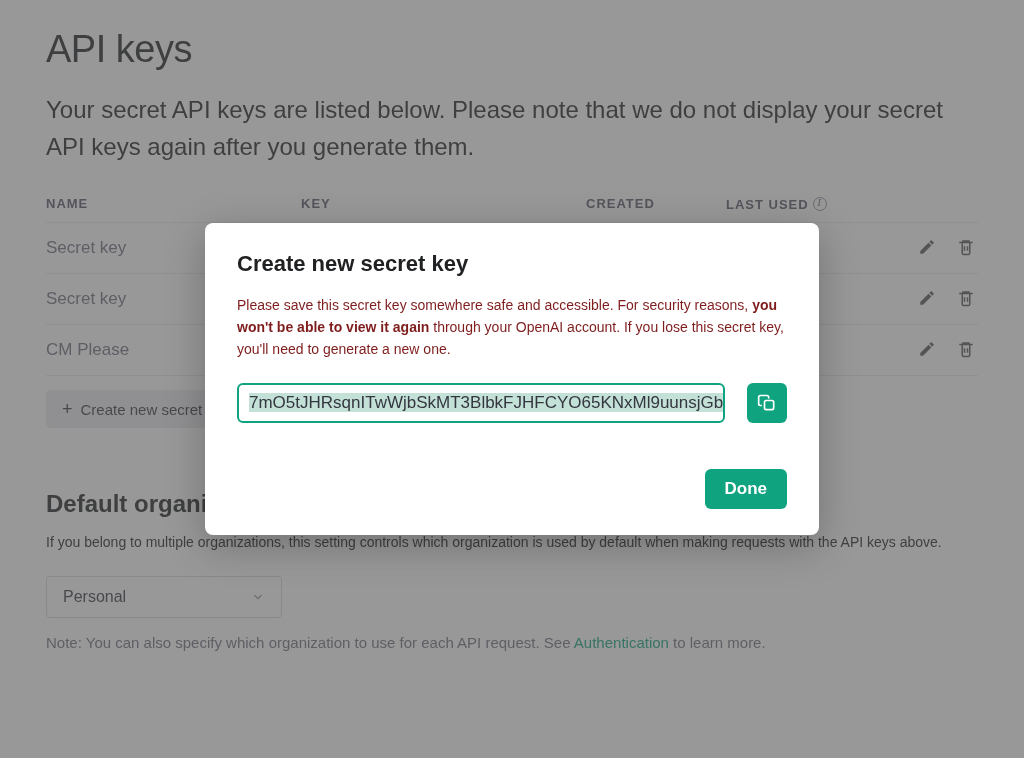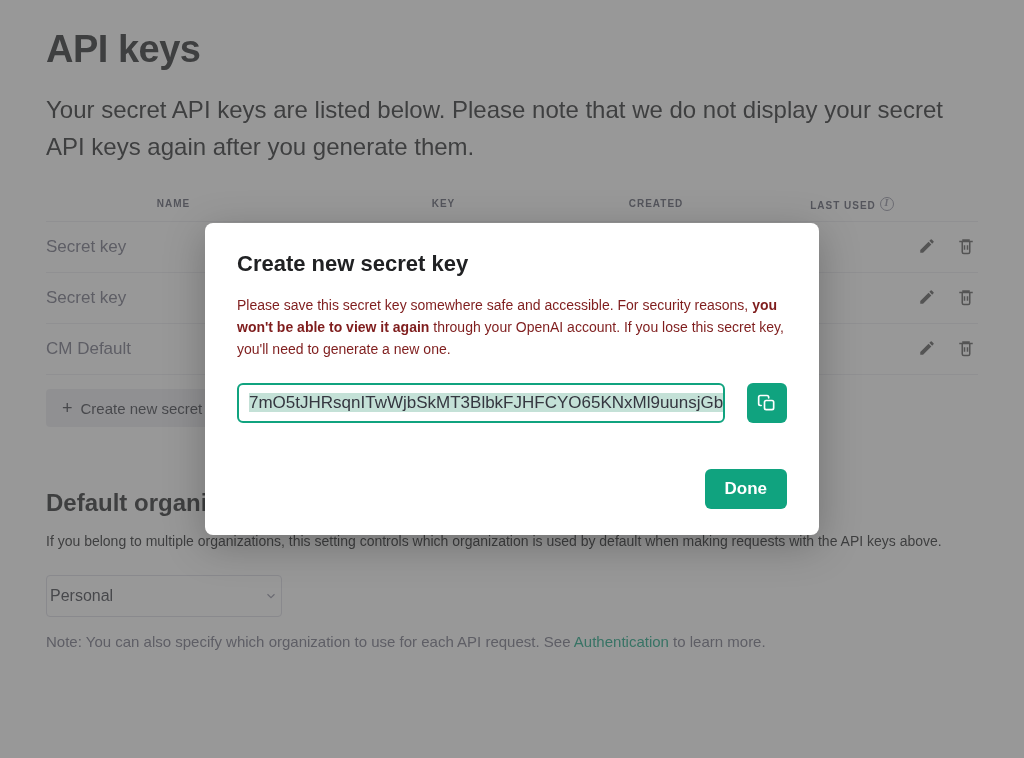--- a/index.html
+++ b/index.html
@@ -11,39 +11,39 @@
     --bg:#ffffff;
     --overlay:rgba(84,84,84,0.6);
     --sel:#c4e1d7;
     --hdr:#565869;
     --row-border:#ececf1;
     --link:#10a37f;
   }
   *{box-sizing:border-box;}
   html,body{margin:0;padding:0;width:1024px;height:758px;font-family:-apple-system,BlinkMacSystemFont,"Segoe UI",Helvetica,Arial,sans-serif;color:var(--text);background:var(--bg);overflow:hidden;}
   .page{padding:28px 46px 20px 46px;width:100%;height:100%;}
-  h1{font-size:38px;font-weight:700;margin:0 0 20px 0;letter-spacing:-0.5px;}
+  h1{font-size:38px;font-weight:400;margin:0 0 20px 0;letter-spacing:-0.5px;}
   p.body{font-size:24px;line-height:1.55;color:var(--text);margin:0 0 22px 0;max-width:920px;}
   
   .tbl{width:100%;border-collapse:collapse;margin-top:8px;}
-  .tbl th{text-align:center;font-size:10px;letter-spacing:1px;font-weight:700;color:var(--hdr);padding:8px 0 10px 0;text-transform:uppercase;}
+  .tbl th{text-align:left;font-size:13px;letter-spacing:1px;font-weight:700;color:var(--hdr);padding:8px 0 10px 0;text-transform:uppercase;}
   .tbl th.name{width:255px;}
   .tbl th.key{width:285px;}
   .tbl th.created{width:140px;}
   .tbl th.last{}
   .tbl td{font-size:17px;color:#6e6e80;padding:12px 0;border-top:1px solid var(--row-border);vertical-align:middle;}
   .info-circ{display:inline-block;width:14px;height:14px;border:1.5px solid #8e8ea0;border-radius:50%;position:relative;top:2px;margin-left:4px;}
   .info-circ::after{content:"i";position:absolute;left:0;right:0;top:-1px;font-size:10px;font-family:serif;font-style:italic;text-align:center;color:#8e8ea0;}
   .row-actions{text-align:right;white-space:nowrap;}
   .ico-btn{display:inline-flex;align-items:center;justify-content:center;width:24px;height:24px;background:none;border:none;cursor:pointer;color:#555;padding:0;margin-left:10px;}
   .ico-btn svg{width:18px;height:18px;}
   .create-btn{display:inline-flex;align-items:center;gap:8px;background:#ececf1;border:none;border-radius:4px;padding:10px 16px;font-size:15px;color:#353740;cursor:pointer;margin-top:4px;}
   .create-btn .plus{font-size:18px;line-height:1;font-weight:400;}
   h2{font-size:24px;font-weight:700;margin:50px 0 14px 0;}
-  .org-select{width:236px;height:42px;border:1px solid var(--border);border-radius:4px;padding:0 3px;display:flex;align-items:center;justify-content:space-between;font-size:16px;color:#353740;cursor:pointer;background:#fff;margin-top:10px;gap:24px;}
+  .org-select{width:236px;height:42px;border:1px solid var(--border);border-radius:4px;padding:0 16px;display:flex;align-items:center;justify-content:space-between;font-size:16px;color:#353740;cursor:pointer;background:#fff;margin-top:10px;gap:24px;}
   .chev{width:14px;height:14px;}
   .note{font-size:15px;color:#6e6e80;margin-top:16px;}
   .note a{color:var(--link);text-decoration:none;}
   
   .overlay{position:absolute;inset:0;background:var(--overlay);display:flex;align-items:center;justify-content:center;} 
   .modal{position:relative;width:614px;background:#fff;border-radius:8px;padding:28px 32px 26px 32px;box-shadow:0 10px 40px rgba(0,0,0,0.25);}
   .modal h3{margin:0 0 18px 0;font-size:22px;font-weight:700;}
   .modal p{font-size:14px;line-height:1.55;color:#7f1d1d;margin:0 0 22px 0;}
   .modal p strong{font-weight:700;}
   .key-row{display:flex;gap:22px;align-items:stretch;margin-bottom:46px;}
@@ -99,21 +99,21 @@
               </svg>
             </button>
           <button class="ico-btn">
               <svg viewBox="0 0 24 24" fill="none" stroke="currentColor" stroke-width="2">
                 <path d="M3 6h18M8 6V4h8v2m-9 0v14a2 2 0 0 0 2 2h6a2 2 0 0 0 2-2V6M10 11v6M14 11v6"></path>
               </svg>
             </button>
         </td>
       </tr>
       <tr>
-        <td>CM Default</td>
+        <td>CM Please</td>
         <td></td>
           <td></td>
         <td class="row-actions">
           <button class="ico-btn">
               <svg viewBox="0 0 24 24" fill="currentColor">
                 <path d="M3 17.25V21h3.75L17.81 9.94l-3.75-3.75L3 17.25zM20.71 7.04a1 1 0 0 0 0-1.41l-2.34-2.34a1 1 0 0 0-1.41 0l-1.83 1.83 3.75 3.75 1.83-1.83z"></path>
               </svg>
             </button>
           <button class="ico-btn">
               <svg viewBox="0 0 24 24" fill="none" stroke="currentColor" stroke-width="2">

